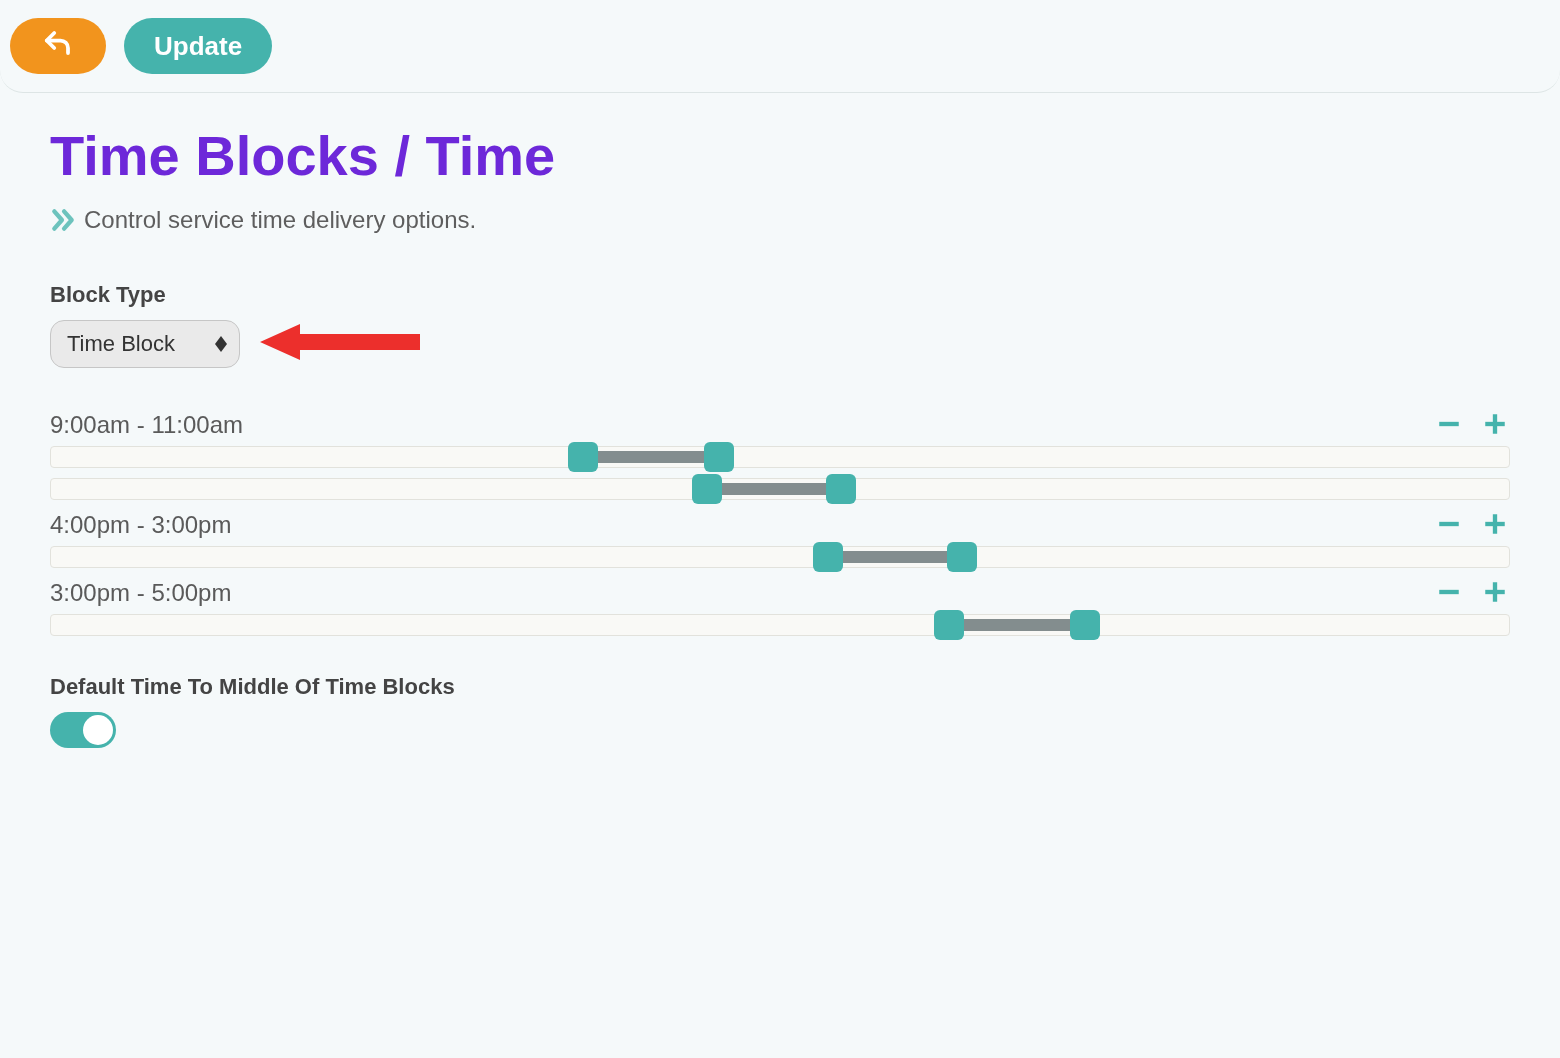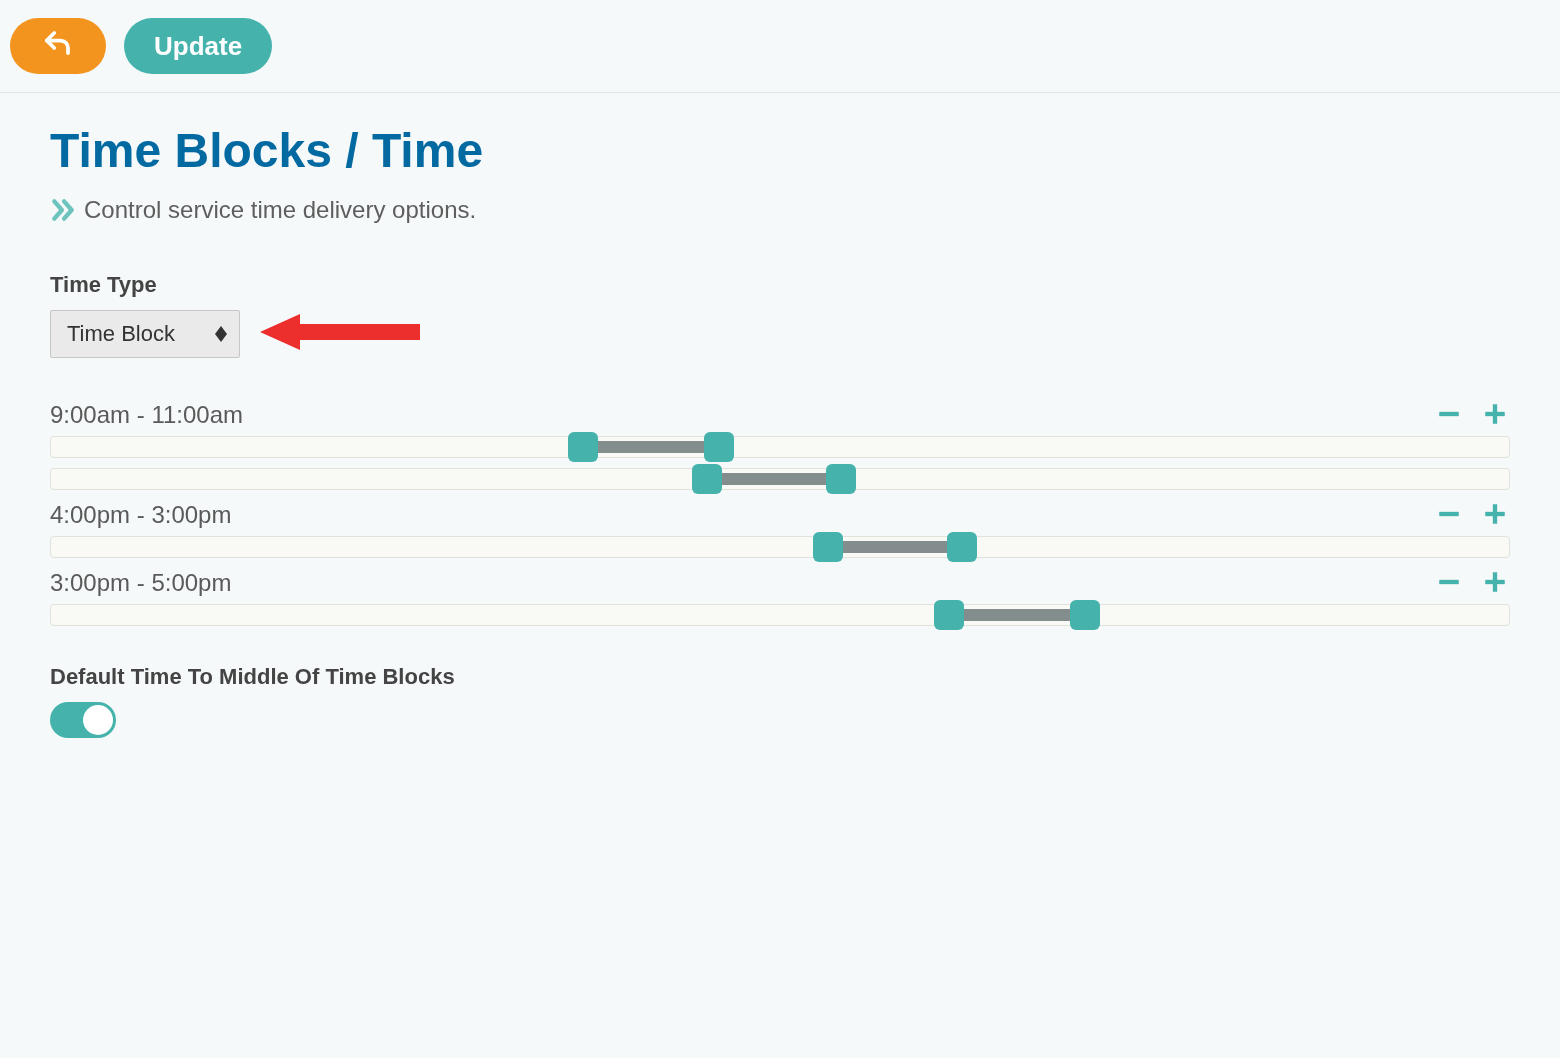--- a/index.html
+++ b/index.html
@@ -24,20 +24,21 @@
     color:var(--text);
     width:1560px;
   }
   
   .topbar{
     display:flex;
     align-items:center;
     gap:18px;
     padding:18px 10px 18px 10px;
     border-bottom:1px solid #dde5e5;
+    border-radius:23px;
   }
   .btn{
     border:none;
     border-radius:999px;
     font-weight:700;
     font-size:26px;
     cursor:pointer;
     color:#fff;
     padding:14px 30px;
     display:inline-flex;
@@ -53,24 +54,24 @@
   .btn-back svg{width:30px;height:30px;}
   .btn-update{
     background:var(--teal);
     height:56px;
   }
   
   .content{
     padding:30px 50px 40px 50px;
   }
   h1.page-title{
-    font-size:48px;
+    font-size:56px;
     font-weight:600;
     margin:0 0 18px 0;
-    color:#0369a1;
+    color:#6d28d9;
   }
   .subtitle-row{
     display:flex;
     align-items:center;
     gap:8px;
     margin-bottom:48px;
   }
   .chevrons{
     color:var(--teal-light);
     font-size:24px;
@@ -92,21 +93,21 @@
     align-items:center;
     gap:20px;
     margin-bottom:42px;
   }
   .select{
     position:relative;
     display:inline-flex;
     align-items:center;
     background:#eaeaea;
     border:1px solid #c6c6c6;
-    border-radius:2px;
+    border-radius:14px;
     padding:10px 44px 10px 16px;
     font-size:22px;
     color:#333;
     cursor:pointer;
     min-width:190px;
   }
   .select .arrows{
     position:absolute;
     right:12px;
     top:50%;
@@ -232,21 +233,21 @@
   <div class="subtitle-row">
     <span class="chevrons">
       <svg viewBox="0 0 24 24" width="26" height="26" fill="none">
         <path d="M4 4 L11 12 L4 20" stroke="currentColor" stroke-width="4" stroke-linecap="round" stroke-linejoin="round"></path>
         <path d="M13 4 L20 12 L13 20" stroke="currentColor" stroke-width="4" stroke-linecap="round" stroke-linejoin="round"></path>
       </svg>
     </span>
     <span class="subtitle">Control service time delivery options.</span>
   </div>
 
-  <div class="field-label">Time Type</div>
+  <div class="field-label">Block Type</div>
 
   <div class="select-row">
     <div class="select">
       <span>Time Block</span>
       <span class="arrows">
         <svg viewBox="0 0 12 8">
             <polygon points="6,0 12,8 0,8" fill="currentColor"></polygon>
           </svg>
         <svg viewBox="0 0 12 8">
             <polygon points="0,0 12,0 6,8" fill="currentColor"></polygon>

